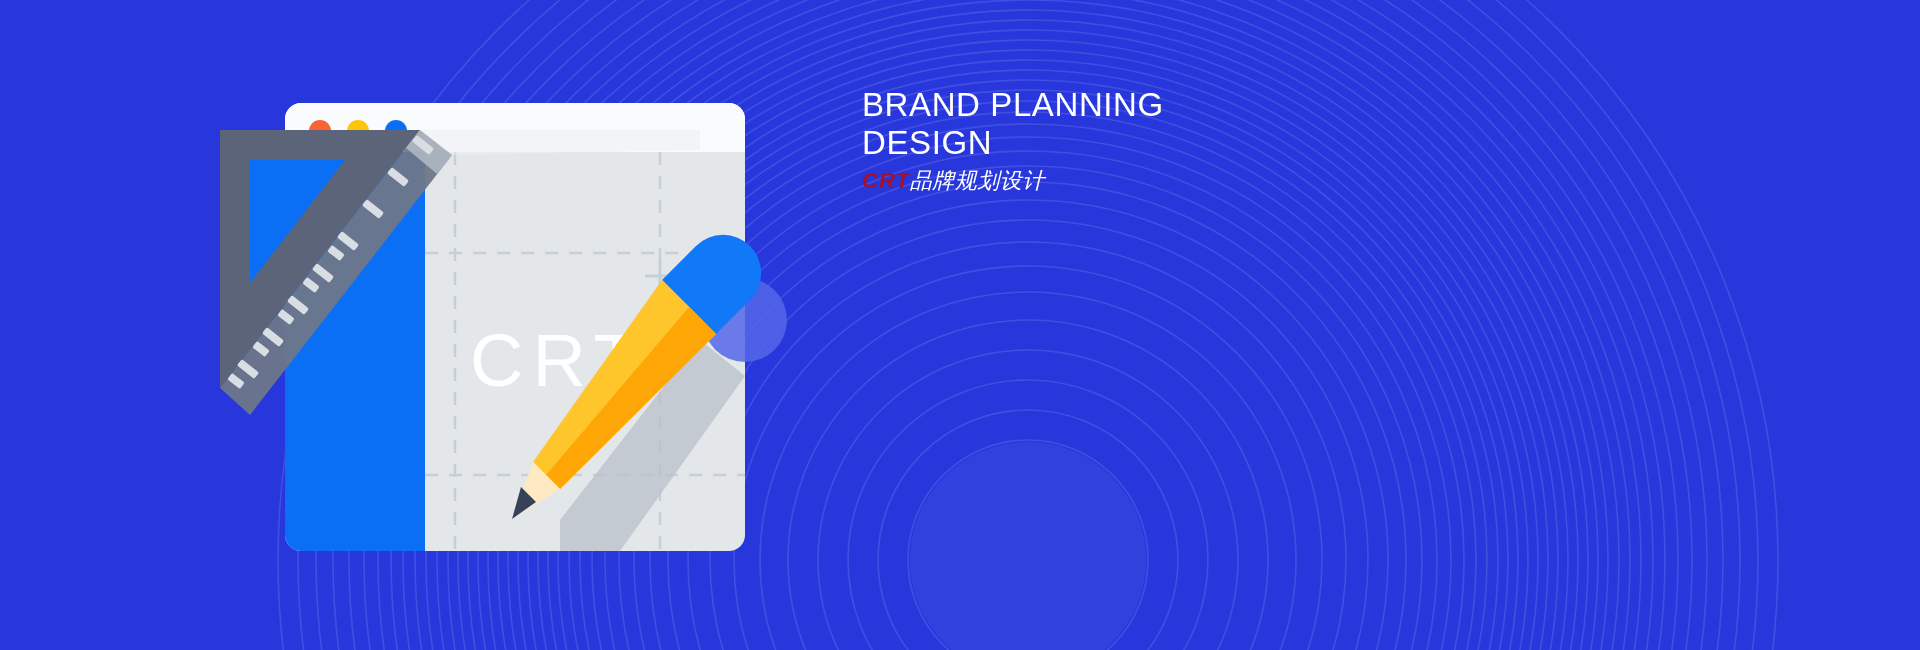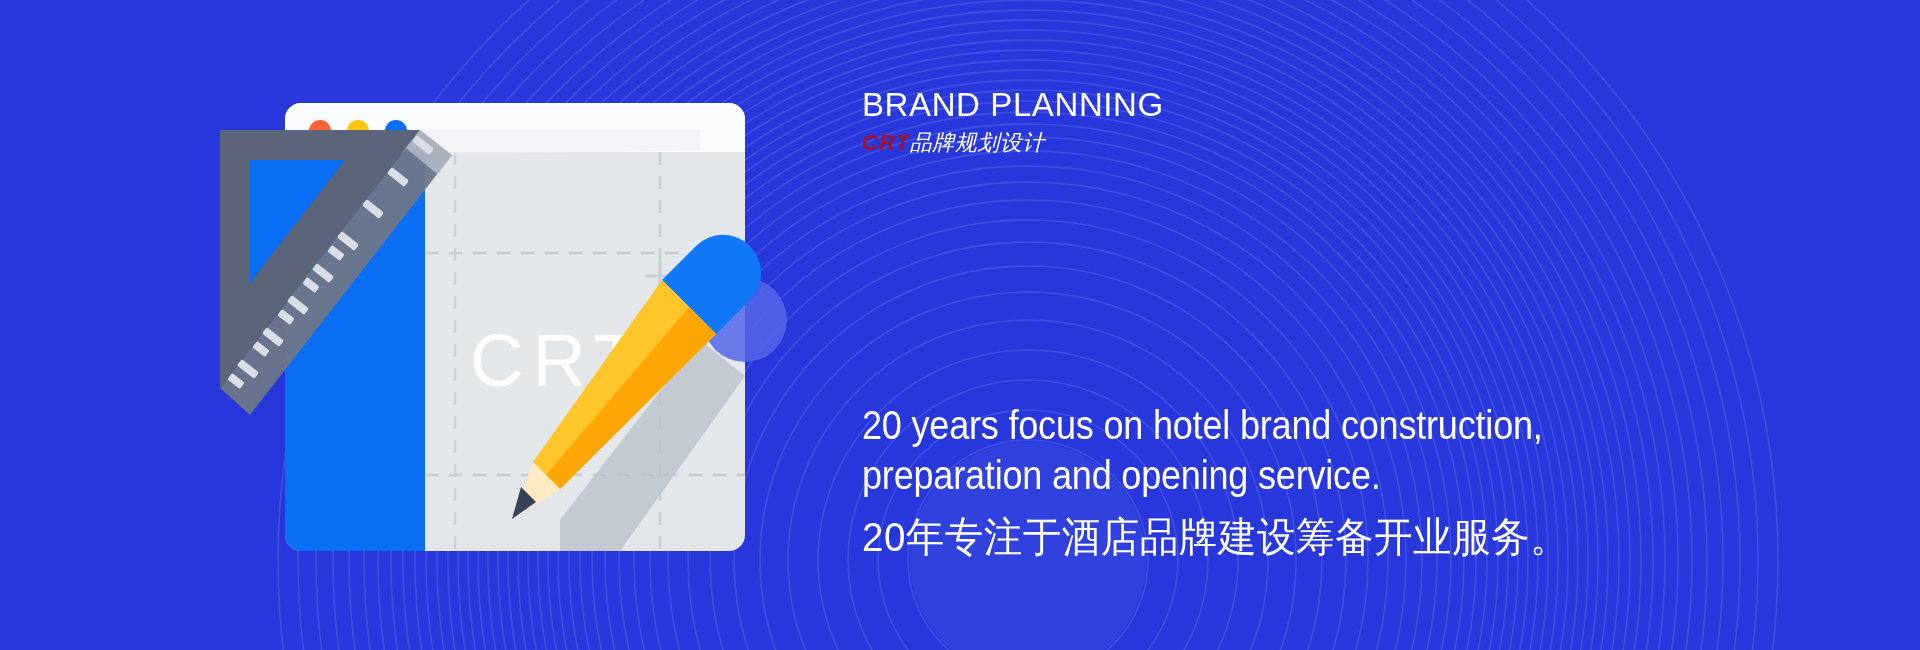--- a/index.html
+++ b/index.html
@@ -257,23 +257,19 @@
 
         <path d="M521 487 L536 502 L512 519 Z" fill="#374258"></path>
       </g>
     </svg>
   </div>
 
   <div class="copy">
 
     <div class="eyebrow-block">
       <h2 class="eyebrow">BRAND PLANNING</h2>
+      <h2 class="eyebrow">DESIGN</h2>
       <p class="eyebrow-cn"><span class="brandmark">CRT</span><span>品牌规划设计</span></p>
     </div>
 
-    <div class="headline-block">
-      <p class="headline-en">20 years focus on hotel brand construction,</p>
-      <p class="headline-en">preparation and opening service.</p>
-      <p class="headline-cn">20年专注于酒店品牌建设筹备开业服务。</p>
-    </div>
 
   </div>
 </div>
 
 </body></html>

